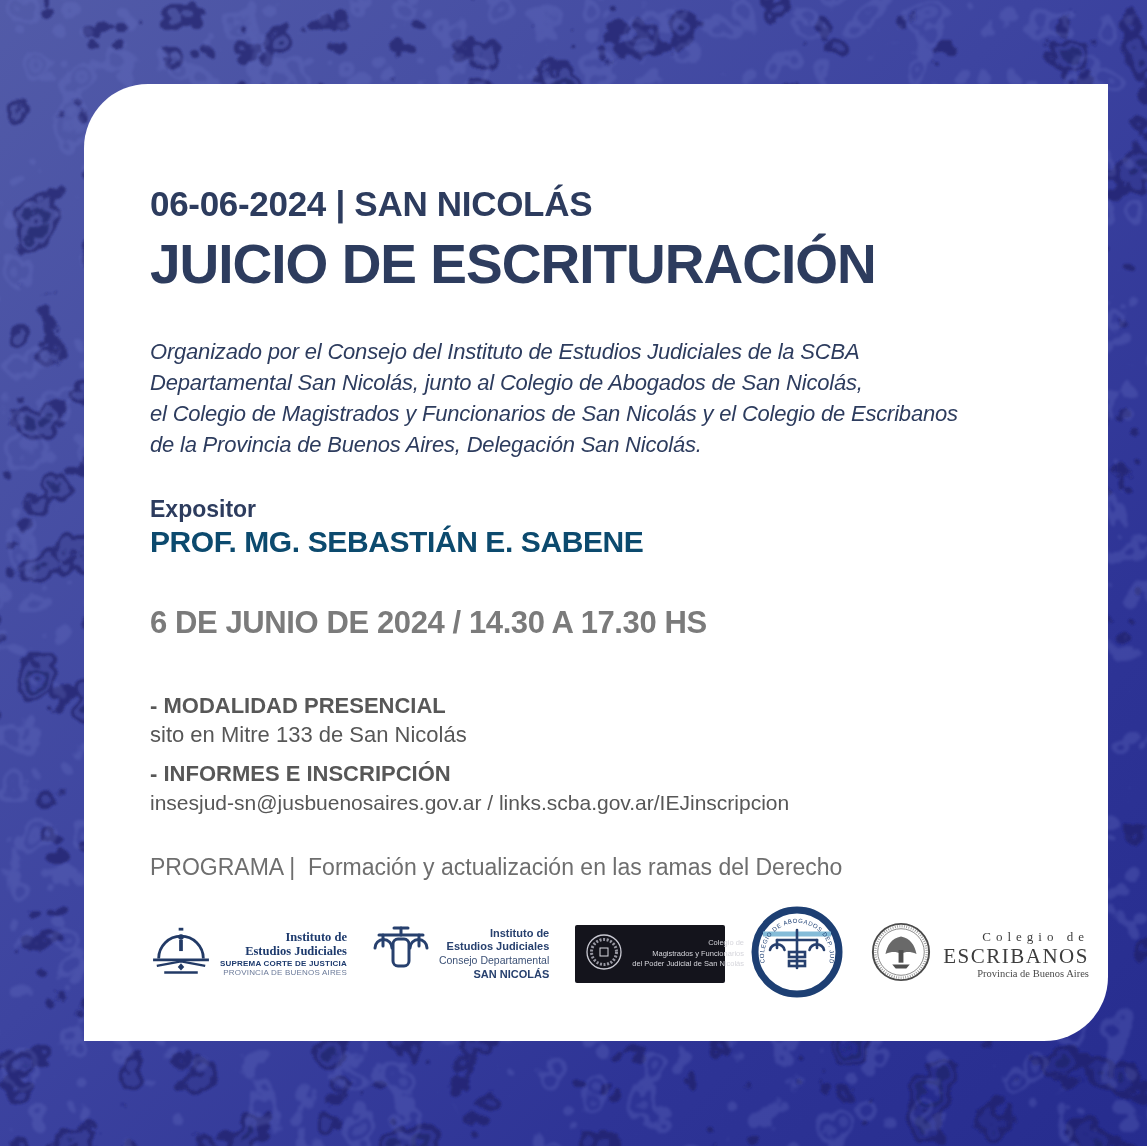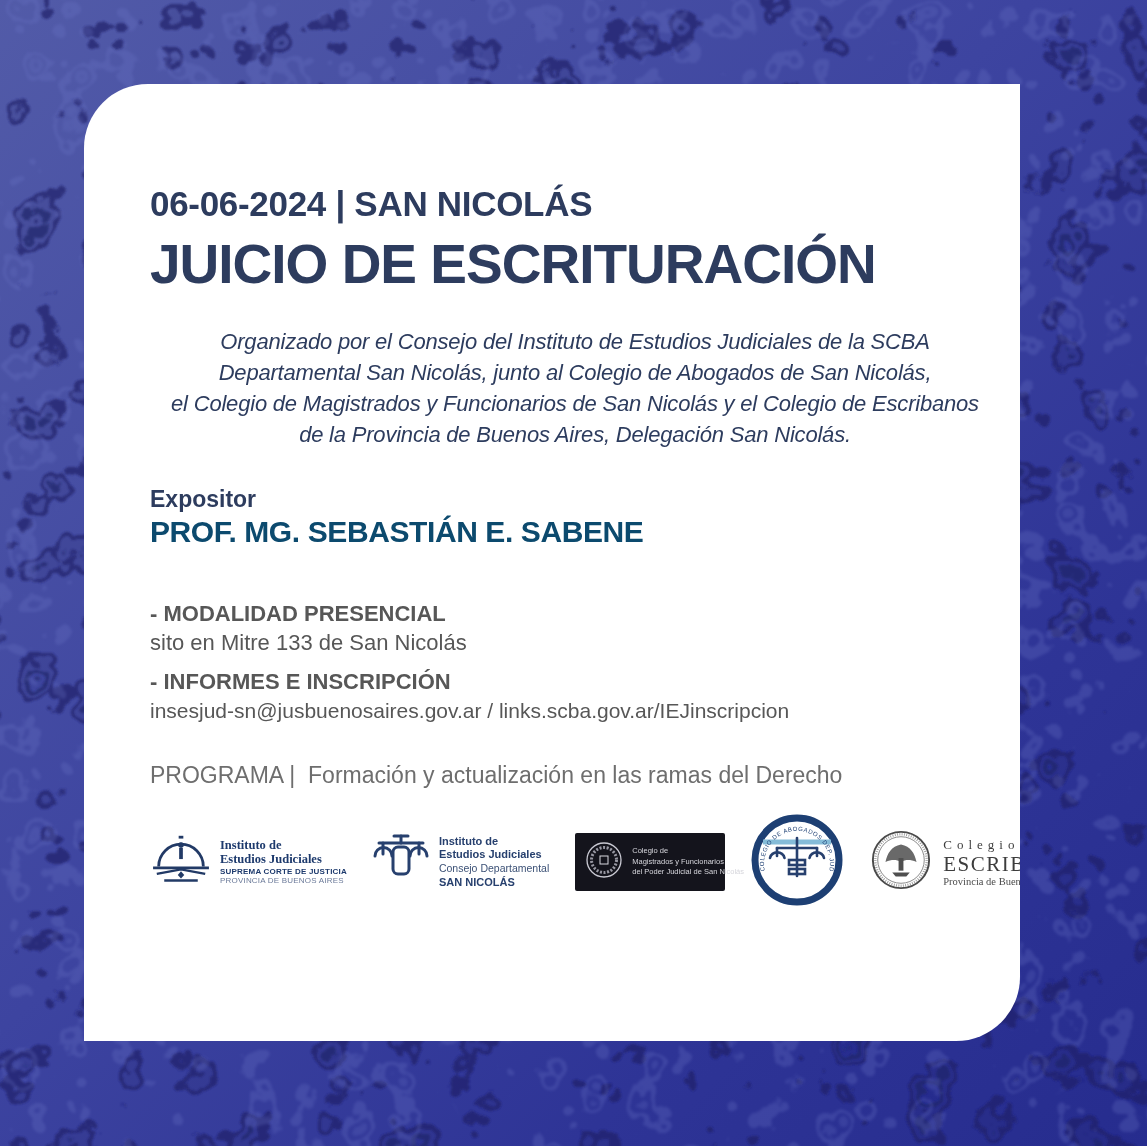--- a/index.html
+++ b/index.html
@@ -5,34 +5,34 @@
   * { box-sizing: border-box; }
   html, body { margin: 0; padding: 0; }
   body { background: #1a1e60; }
   .canvas {
     position: relative; width: 1147px; height: 1146px; overflow: hidden;
     font-family: "Liberation Sans", sans-serif;
   }
   svg.bg { position: absolute; inset: 0; display: block; }
 
   .card {
-    position: absolute; left: 84px; top: 84px; width: 936px; height: 957px;
+    position: absolute; left: 84px; top: 84px; width: 1024px; height: 957px;
     background: #ffffff; border-radius: 64px 0 64px 0; overflow: hidden;
     padding: 100px 20px 0 66px;
   }
 
   .date-loc {
     font-size: 35px; font-weight: bold; color: #2d3c5e; letter-spacing: -0.3px;
     white-space: nowrap;
   }
   .title {
     margin-top: 8px; font-size: 55px; font-weight: bold; color: #2d3c5e;
     letter-spacing: -1px; white-space: nowrap;
   }
-  .org-para { margin-top: 30px; text-align: center; }
+  .org-para { margin-top: 40px; }
   .org-para div {
     font-size: 22px; font-style: italic; color: #2d3c5e; line-height: 31px;
     letter-spacing: -0.2px; white-space: nowrap;
   }
   .expositor { margin-top: 36px; font-size: 23px; font-weight: bold; color: #2d3c5e; }
   .speaker-name {
     margin-top: 2px; font-size: 30px; font-weight: bold; color: #0c4a6e;
     letter-spacing: -0.4px; white-space: nowrap;
   }
   .datetime {
@@ -45,21 +45,21 @@
   .informes  { margin-top: 10px; }
   .contact-line { font-size: 21px; color: #575757; line-height: 29px; white-space: nowrap; }
   .programa {
     margin-top: 35px; font-size: 23px; color: #6e6e6e; line-height: 30px; white-space: nowrap;
   }
   .actividad {
     font-size: 21.5px; font-style: italic; color: #6e6e6e; line-height: 29px; white-space: nowrap;
   }
 
   .logos { display: flex; align-items: center; gap: 26px; margin-top: 24px; }
-  .logo { display: flex; align-items: center; flex: 0 0 auto; }
+  .logo { display: flex; align-items: center; flex: 0 0 auto; text-align: right; }
 
   .logo-iej  { gap: 8px; }
   .serif-name {
     font-family: "Liberation Serif", serif; font-weight: bold; font-size: 12.5px;
     color: #1d3a6d; line-height: 1.1; white-space: nowrap;
   }
   .caps-strong { font-size: 8px; font-weight: bold; color: #1d3a6d; margin-top: 0; letter-spacing: 0.2px; white-space: nowrap; }
   .caps-light  { font-size: 8px; color: #6b7a99; letter-spacing: 0.2px; white-space: nowrap; }
 
   .logo-iejsn { gap: 10px; }
@@ -124,20 +124,21 @@
     <div class="org-para">
       <div>Organizado por el Consejo del Instituto de Estudios Judiciales de la SCBA</div>
       <div>Departamental San Nicolás, junto al Colegio de Abogados de San Nicolás,</div>
       <div>el Colegio de Magistrados y Funcionarios de San Nicolás y el Colegio de Escribanos</div>
       <div>de la Provincia de Buenos Aires, Delegación San Nicolás.</div>
     </div>
 
     <div class="expositor">Expositor</div>
     <div class="speaker-name">PROF. MG. SEBASTIÁN E. SABENE</div>
 
+    <div class="datetime">6 DE JUNIO DE 2024 / 14.30 A 17.30 HS</div>
 
     <div class="modalidad">
       <div class="section-h">- MODALIDAD PRESENCIAL</div>
       <div class="body-line">sito en Mitre 133 de San Nicolás</div>
     </div>
 
     <div class="informes">
       <div class="section-h">- INFORMES E INSCRIPCIÓN</div>
       <div class="contact-line">insesjud-sn@jusbuenosaires.gov.ar / links.scba.gov.ar/IEJinscripcion</div>
     </div>

